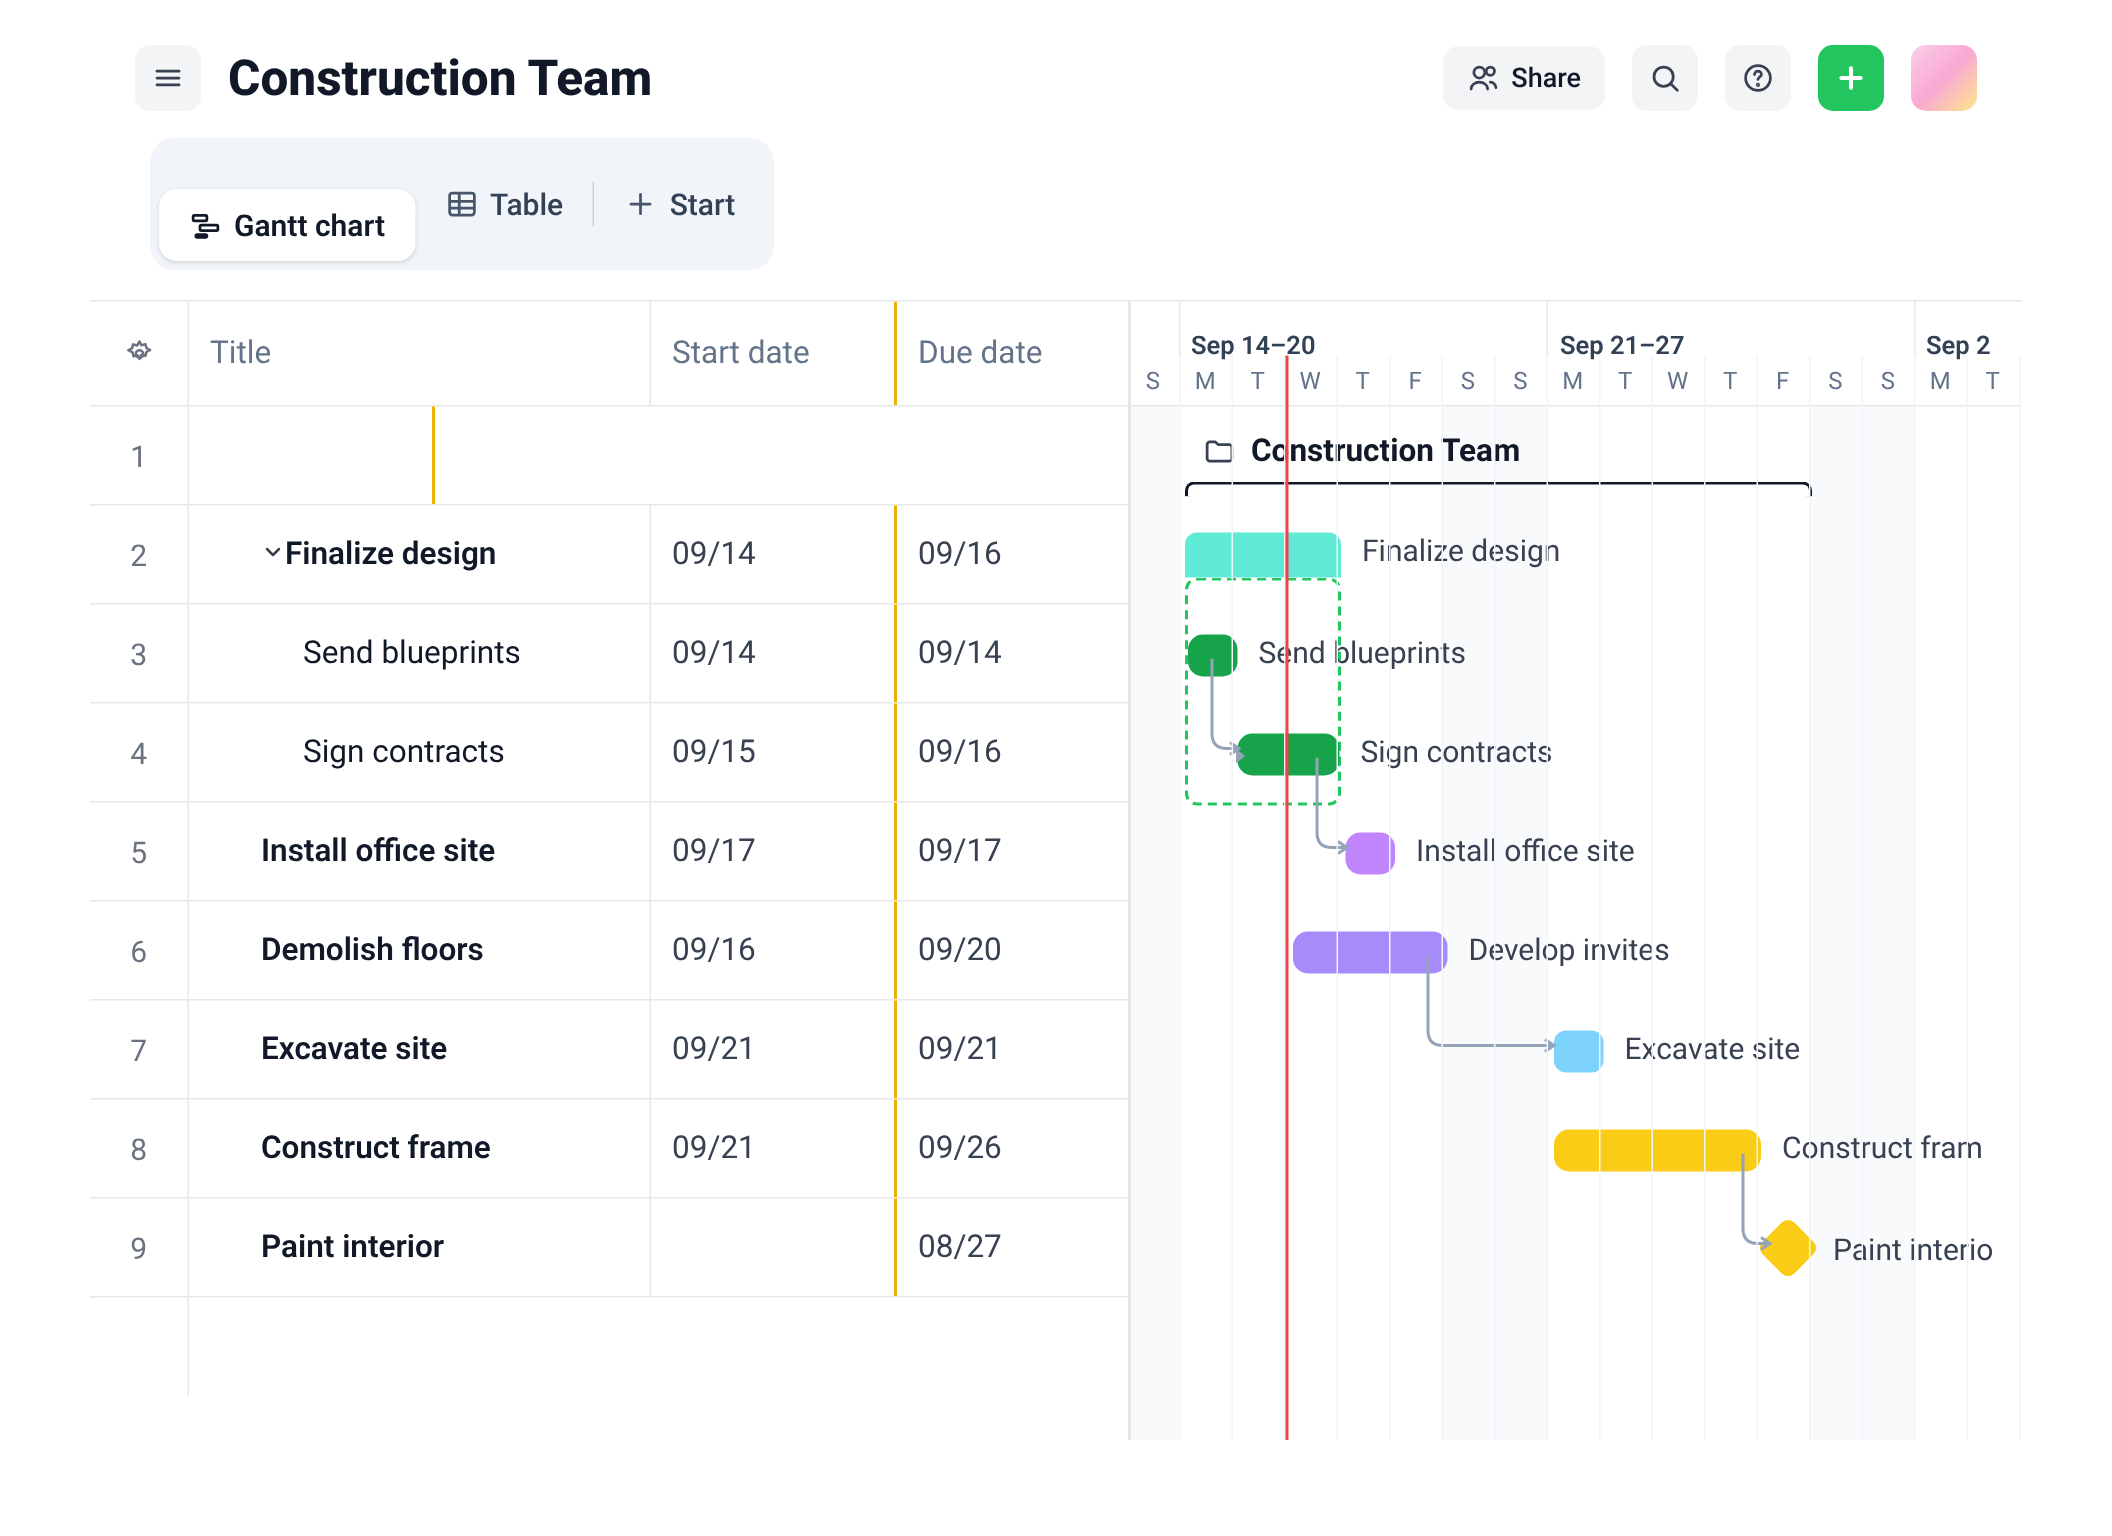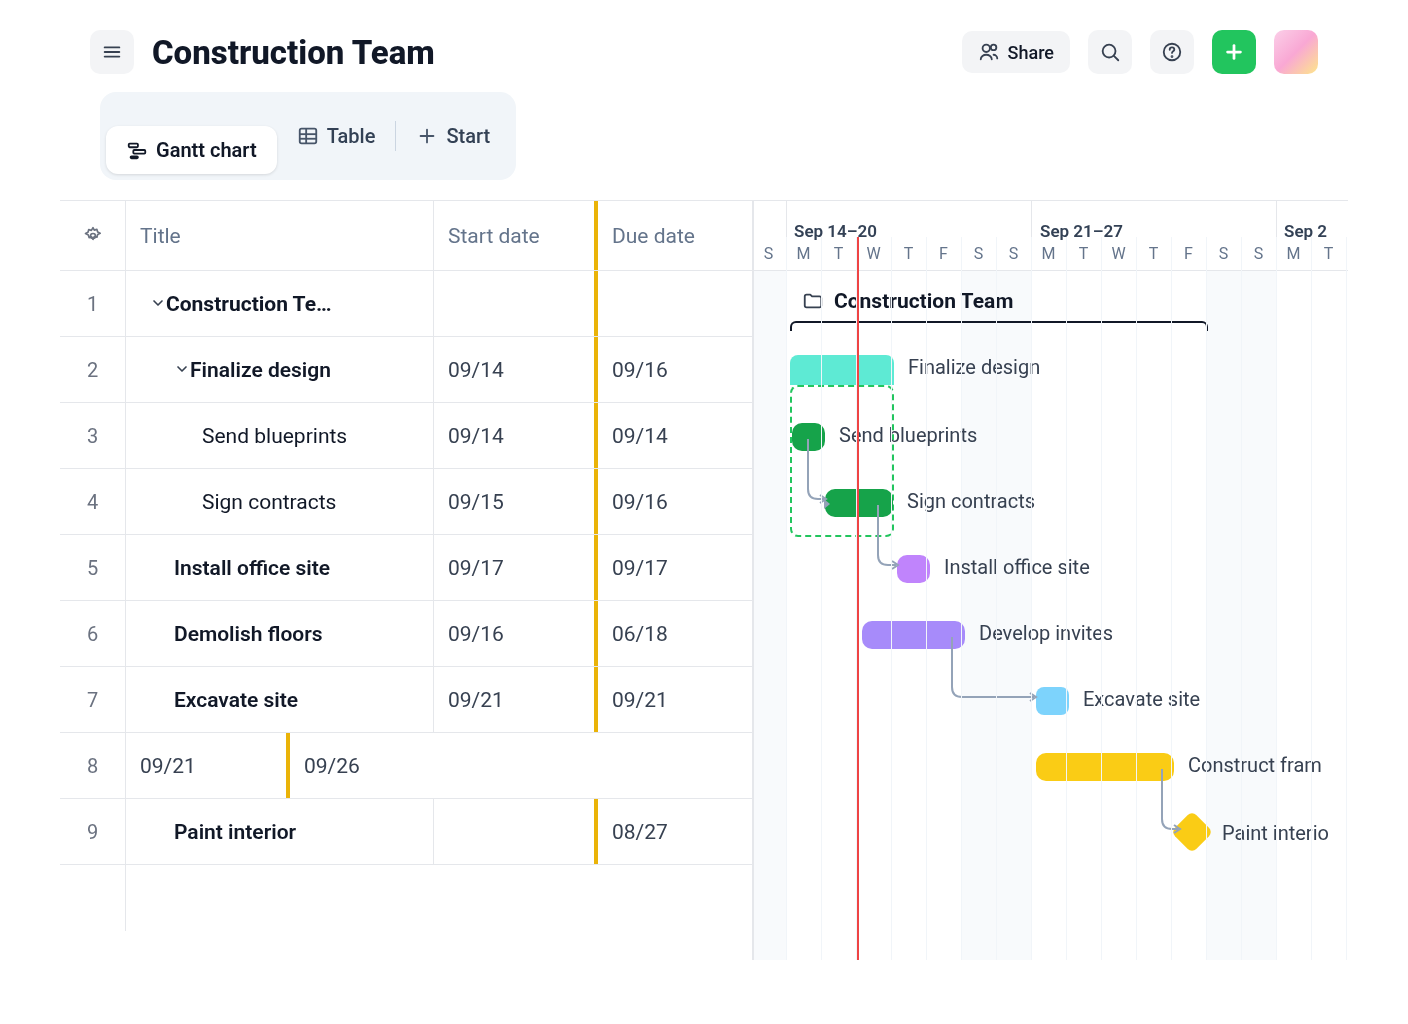--- a/index.html
+++ b/index.html
@@ -28,21 +28,21 @@
   .content { flex:1; display:flex; border-top:1px solid #e5e7eb; overflow:hidden; }
   .gear-cell { height:70px; display:flex; align-items:center; justify-content:center; border-bottom:1px solid #e5e7eb; }
   .gear-cell svg { width:20px; height:20px; color:#6b7280; }
 
   
   .task-col { display:flex; flex-direction:column; border-right:2px solid #e5e7eb; }
   .trow { display:flex; border-bottom:1px solid #e5e7eb; height:66px; align-items:center; }
   .trow.header-row { height:70px; }
   .trow .num { width:66px; text-align:center; color:#6b7280; font-size:20px; border-right:1px solid #e5e7eb; height:100%; display:flex; align-items:center; justify-content:center; }
   .trow .cell-title { width:308px; padding:0 14px; font-size:21px; display:flex; align-items:center; gap:8px; border-right:1px solid #e5e7eb; height:100%; overflow:hidden; white-space:nowrap; text-overflow:ellipsis; }
-  .trow .cell-start { width:164px; padding:0 14px; font-size:21px; color:#374151; border-right:4px solid #eab308; height:100%; display:flex; align-items:center; }
+  .trow .cell-start { width:164px; padding:0 14px; font-size:21px; color:#374151; border-right:2px solid #eab308; height:100%; display:flex; align-items:center; }
   .trow .cell-due { width:154px; padding:0 14px; font-size:21px; color:#374151; height:100%; display:flex; align-items:center; }
   .trow.header-row .cell-title, .trow.header-row .cell-start, .trow.header-row .cell-due { color:#64748b; }
   .chev { display:inline-flex; }
   .chev svg { width:16px; height:16px; }
   .indent1 { padding-left:10px; font-weight:700; }
   .indent2 { padding-left:34px; font-weight:600; }
   .indent3 { padding-left:62px; }
   .ellip { overflow:hidden; white-space:nowrap; text-overflow:ellipsis; }
   .newtask-btn { display:inline-flex; align-items:center; gap:8px; background:#f1f5f9; border-radius:10px; padding:10px 16px; margin:10px 14px; font-size:20px; font-weight:500; cursor:pointer; }
 
@@ -165,27 +165,20 @@
             </div>
           </div>
         <div class="cell-title">Title</div>
         <div class="cell-start">Start date</div>
         <div class="cell-due">Due date</div>
       </div>
 
       <div id="task-rows">
           <div class="trow">
             <div class="num">1</div>
-            <div class="cell-title">
-              <div class="indent1 ellip"><span class="chev">
-                  <svg viewBox="0 0 24 24" fill="none" stroke="#374151" stroke-width="2.5" stroke-linecap="round" stroke-linejoin="round">
-                    <polyline points="6 9 12 15 18 9"></polyline>
-                  </svg>
-                </span><span>Construction Te…</span></div>
-            </div>
             <div class="cell-start"></div>
             <div class="cell-due"></div>
           </div>
           <div class="trow">
             <div class="num">2</div>
             <div class="cell-title">
               <div class="indent2 ellip"><span class="chev">
                   <svg viewBox="0 0 24 24" fill="none" stroke="#374151" stroke-width="2.5" stroke-linecap="round" stroke-linejoin="round">
                     <polyline points="6 9 12 15 18 9"></polyline>
                   </svg>
@@ -217,32 +210,35 @@
             </div>
             <div class="cell-start">09/17</div>
             <div class="cell-due">09/17</div>
           </div>
           <div class="trow">
             <div class="num">6</div>
             <div class="cell-title">
               <div class="indent2 ellip"><span>Demolish floors</span></div>
             </div>
             <div class="cell-start">09/16</div>
-            <div class="cell-due">06/18</div>
+            <div class="cell-due">09/20</div>
           </div>
           <div class="trow">
             <div class="num">7</div>
             <div class="cell-title">
               <div class="indent2 ellip"><span>Excavate site</span></div>
             </div>
             <div class="cell-start">09/21</div>
             <div class="cell-due">09/21</div>
           </div>
           <div class="trow">
             <div class="num">8</div>
+            <div class="cell-title">
+              <div class="indent2 ellip"><span>Construct frame</span></div>
+            </div>
             <div class="cell-start">09/21</div>
             <div class="cell-due">09/26</div>
           </div>
           <div class="trow">
             <div class="num">9</div>
             <div class="cell-title">
               <div class="indent2 ellip"><span>Paint interior</span></div>
             </div>
             <div class="cell-start"></div>
             <div class="cell-due">08/27</div>

